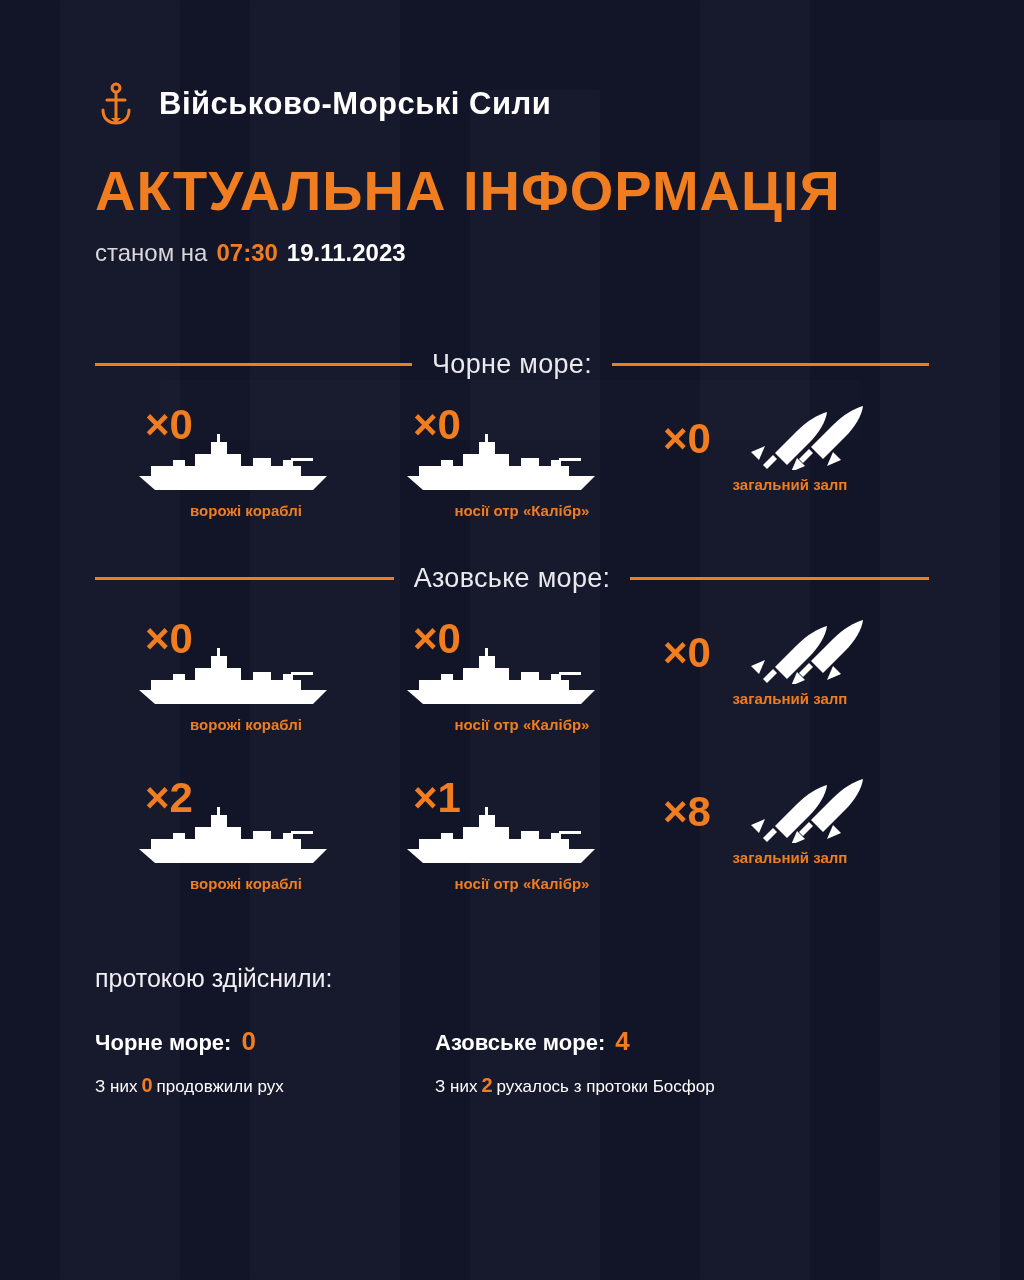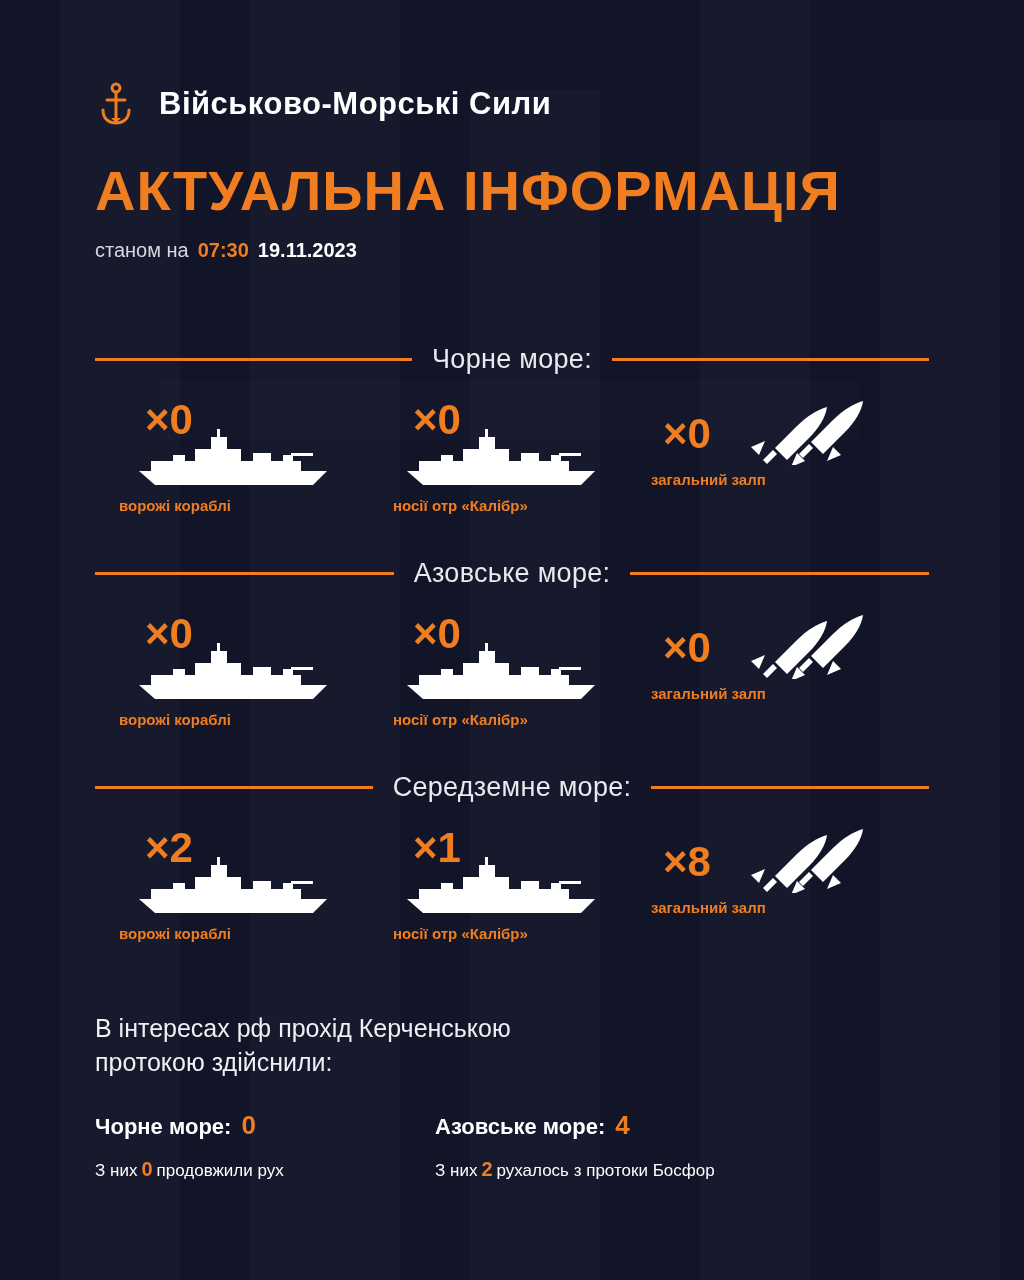--- a/index.html
+++ b/index.html
@@ -58,21 +58,21 @@
     margin-top: 35px;
     font-size: 56px;
     font-weight: bold;
     color: #f07d20;
     letter-spacing: 1px;
     line-height: 1;
   }
 
   .subtitle {
     margin-top: 20px;
-    font-size: 20px;
+    font-size: 24px;
     color: #d8d8dd;
     display: flex;
     align-items: baseline;
     gap: 9px;
   }
   .subtitle .time { color: #f07d20; font-weight: bold; }
   .subtitle .date { color: #ffffff; font-weight: bold; }
 
   
   .sea-section { margin-top: 44px; }
@@ -117,20 +117,21 @@
     height: 62px;
     display: flex;
     align-items: flex-end;
     margin-top: -14px;
   }
   .metric .label {
     margin-top: 8px;
     font-size: 15px;
     font-weight: bold;
     color: #f07d20;
+    text-align: center;
   }
 
   
   .metric.c1 .count { margin-left: 50px; }
   .metric.c1 .art   { margin-left: 38px; }
   .metric.c1 .label { margin-left: 24px; }
 
   .metric.c2 .count { margin-left: 40px; }
   .metric.c2 .art   { margin-left: 28px; }
   .metric.c2 .label { margin-left: 20px; }
@@ -354,25 +355,20 @@
             </svg>
           </div>
         </div>
         <div class="label" style="margin-top:2px;">загальний залп</div>
       </div>
 
     </div>
   </div>
 
   <div class="sea-section">
-    <div class="sea-head">
-      <span class="rule"></span>
-      <span class="sea-name">Середземне море:</span>
-      <span class="rule"></span>
-    </div>
     <div class="metrics">
 
       <div class="metric c1">
         <div class="count">×2</div>
         <div class="art">
           <svg width="200" height="62" viewBox="0 0 200 62">
             <path fill="#ffffff" d="M6 44 h188 l-14 14 H22 Z"></path>
             <path fill="#ffffff" d="M18 34 h150 v10 H18 Z"></path>
             <path fill="#ffffff" d="M62 22 h46 v12 H62 Z"></path>
             <path fill="#ffffff" d="M78 10 h16 v12 H78 Z"></path>
@@ -425,21 +421,20 @@
           </div>
         </div>
         <div class="label" style="margin-top:2px;">загальний залп</div>
       </div>
 
     </div>
   </div>
 
   <div class="kerch">
     <div class="kerch-text">
-      <div>В інтересах рф прохід Керченською</div>
       <div>протокою здійснили:</div>
     </div>
 
     <div class="kerch-cols">
       <div class="kerch-col">
         <div class="kerch-head">
           <span>Чорне море:</span>
           <span class="num">0</span>
         </div>
         <div class="kerch-sub">

